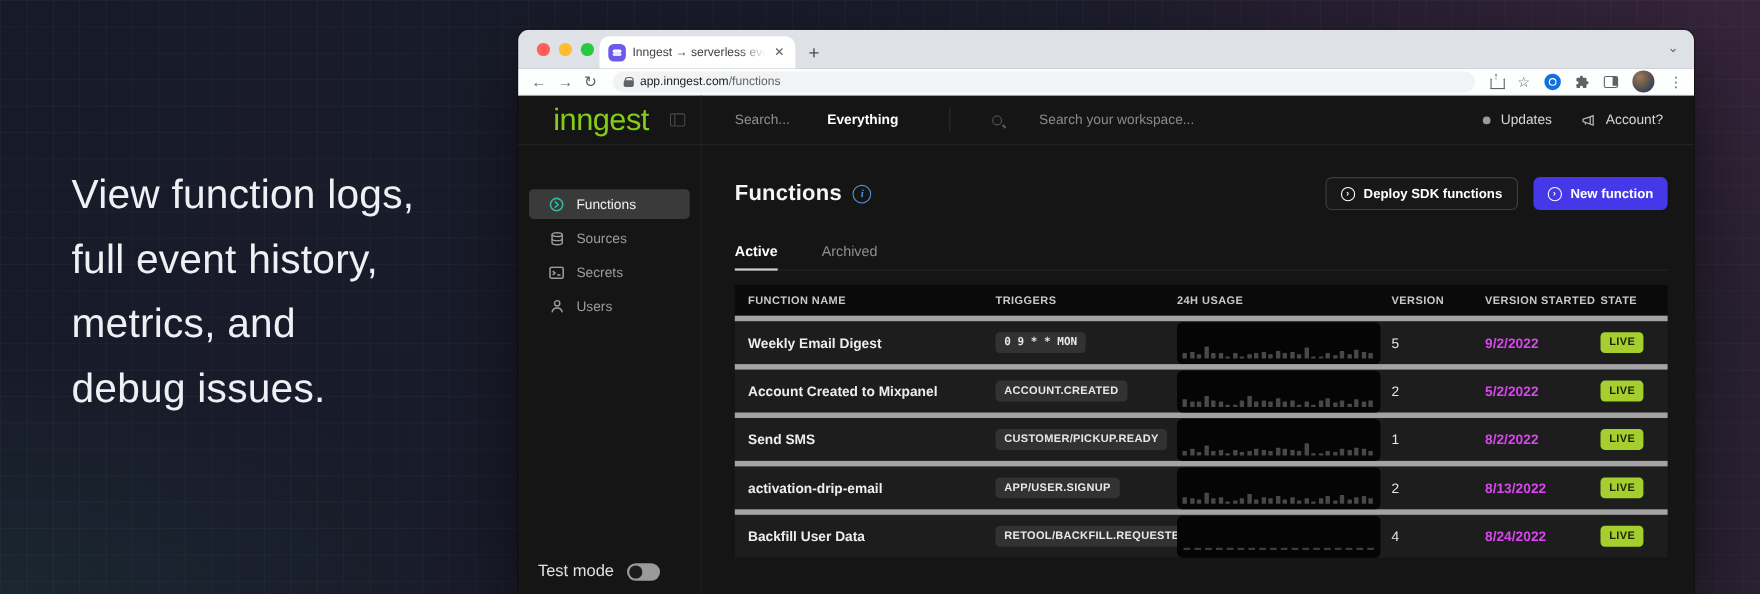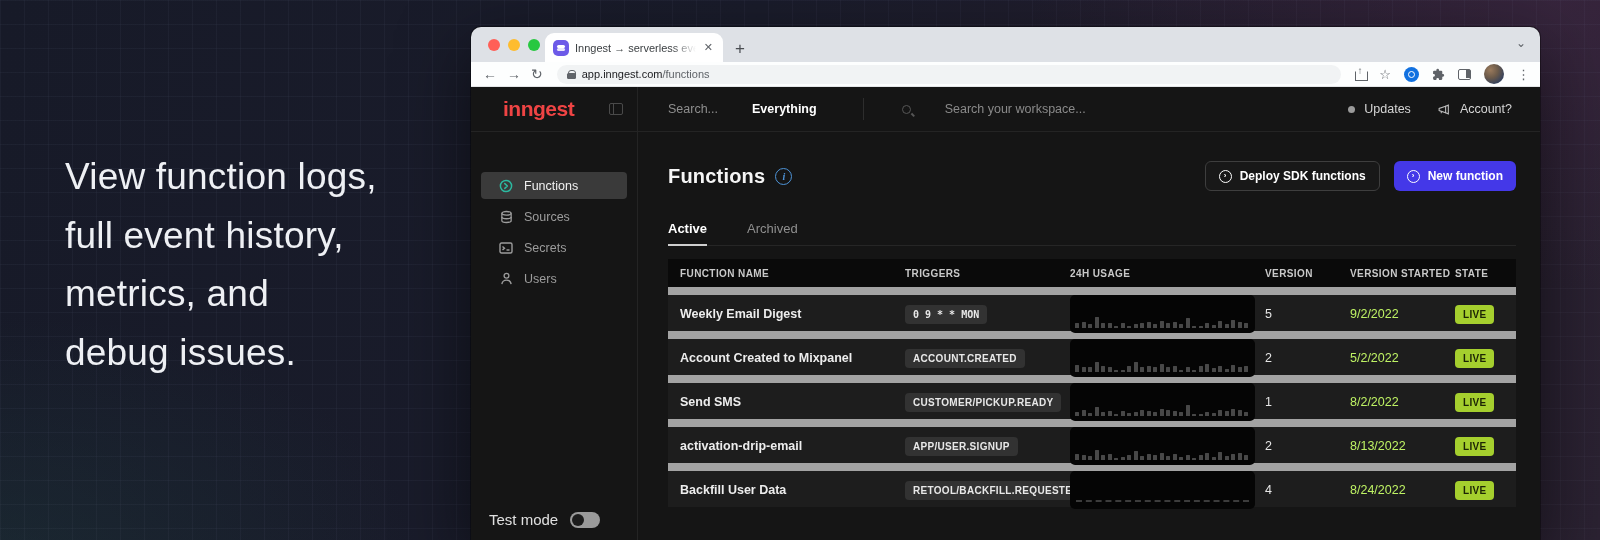--- a/index.html
+++ b/index.html
@@ -65,21 +65,21 @@
   .puzzle-ic{ color:#5f6368; font-size:12px; }
   .panel-ic{ width:13px; height:11px; border:1.5px solid #5f6368; border-radius:2px; position:relative; }
   .panel-ic::after{ content:""; position:absolute; right:0; top:0; width:4px; height:8px; background:#5f6368; }
   .avatar{ width:20px; height:20px; border-radius:50%; background:radial-gradient(circle at 32% 30%, #9a7a5c 0%, #6b5a4a 40%, #36425c 75%, #232c42 100%); }
   .kebab{ color:#5f6368; font-size:13px; letter-spacing:0; }
 
   
   .app{ flex:1; display:flex; flex-direction:column; background:#151515; color:#dcdcdc; min-height:0; }
   .app-top{ height:45px; flex:none; display:flex; border-bottom:1px solid #242424; }
   .side-head{ width:167px; flex:none; border-right:1px solid #242424; display:flex; align-items:center; padding:0 14px 0 32px; }
-  .logo{ font-size:21px; font-weight:700; color:#ef4444; letter-spacing:-0.5px; flex:1; }
+  .logo{ font-size:28px; font-weight:400; color:#84cc16; letter-spacing:-0.5px; flex:1; }
   .collapse-ic{ width:14px; height:12px; border:1.4px solid #4a4a4a; border-radius:2px; position:relative; }
   .collapse-ic::after{ content:""; position:absolute; left:3px; top:0; width:1.4px; height:100%; background:#4a4a4a; }
   .topbar{ flex:1; display:flex; align-items:center; padding:0 28px 0 30px; gap:34px; }
   .tb-search-label{ font-size:12.5px; color:#8e8e8e; }
   .tb-scope{ font-size:12.5px; color:#fff; font-weight:700; }
   .tb-div{ width:1px; height:22px; background:#2d2d2d; margin-left:12px; }
   .mag{ width:9px; height:9px; border:1.5px solid #565656; border-radius:50%; position:relative; margin-left:4px; }
   .mag::after{ content:""; position:absolute; left:8px; top:8px; width:4px; height:1.5px; background:#565656; transform:rotate(45deg); }
   .tb-input{ background:transparent; border:none; outline:none; color:#737373; font-size:12.5px; width:260px; font-family:Liberation Sans, sans-serif; }
   .tb-input::placeholder{ color:#8a8a8a; }
@@ -116,29 +116,29 @@
   .tabs{ margin-top:16px; height:36px; display:flex; align-items:flex-end; gap:40px; border-bottom:1px solid #262626; }
   .tab-link{ font-size:13px; padding-bottom:9px; color:#8f8f8f; position:relative; }
   .tab-link.active{ color:#fff; font-weight:600; }
   .tab-link.active::after{ content:""; position:absolute; left:0; right:0; bottom:-1px; height:2px; background:#cfcfcf; }
 
   
   .table{ margin-top:13px; }
   .tr{ display:grid; grid-template-columns:237px 165px 195px 85px 105px 1fr; align-items:center; }
   .thead{ height:28px; background:#0a0a0a; color:#c9c9c9; font-size:10px; letter-spacing:0.4px; font-weight:600; }
   .thead .td:first-child, .trow .td:first-child{ padding-left:12px; }
-  .trow{ height:44px; background:#1d1d1d; border-top:8px solid #a3a3a3; font-size:12.5px; }
+  .trow{ height:44px; background:#1d1d1d; border-top:5px solid #a3a3a3; font-size:12.5px; }
   .fn-name{ color:#ededed; font-weight:700; }
   .badge{ display:inline-block; background:#323232; color:#e8e8e8; border-radius:4px; padding:4px 8px; font-size:10px; font-weight:700; letter-spacing:0.3px; }
   .badge.mono{ font-family:"DejaVu Sans Mono", monospace; font-weight:700; letter-spacing:0; }
   .chart{ width:185px; height:38px; background:#050505; border-radius:5px; display:flex; align-items:flex-end; gap:2.5px; padding:0 5px 5px 5px; overflow:hidden; position:relative; }
   .chart .bar{ width:4px; flex:none; background:#484848; border-radius:0.5px; }
   .chart.empty::after{ content:""; position:absolute; left:6px; right:6px; bottom:7px; border-bottom:2px dashed #3c3c3c; }
   .ver{ color:#e6e6e6; }
-  .date{ color:#bef264; }
+  .date{ color:#d946ef;font-weight:bold; }
   .state-badge{ display:inline-block; background:#a5cf2e; color:#1c2405; font-size:10px; font-weight:800; border-radius:4px; padding:4px 8px; letter-spacing:0.3px; }
 
   svg{ display:block; }
 </style>
 </head>
 <body>
 
 <div class="stage">
 
   <div class="hero">

